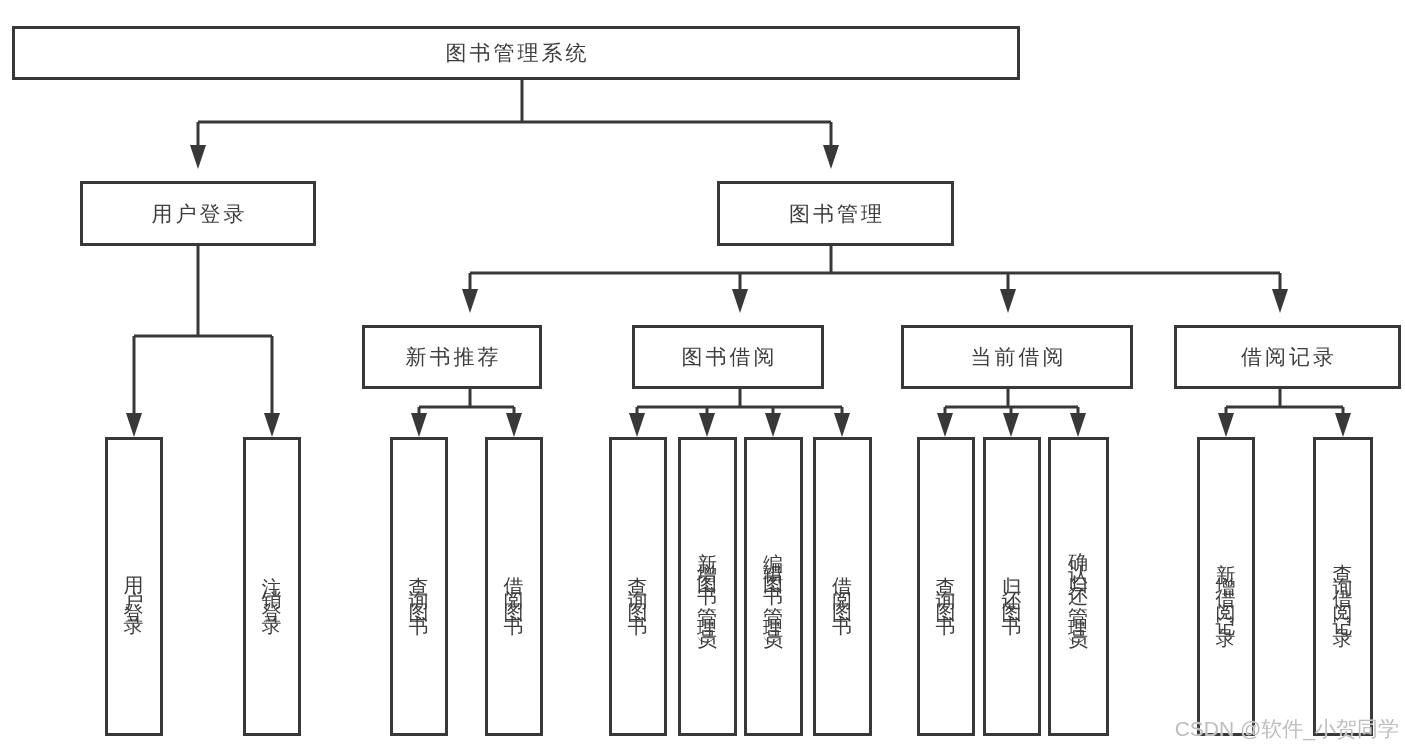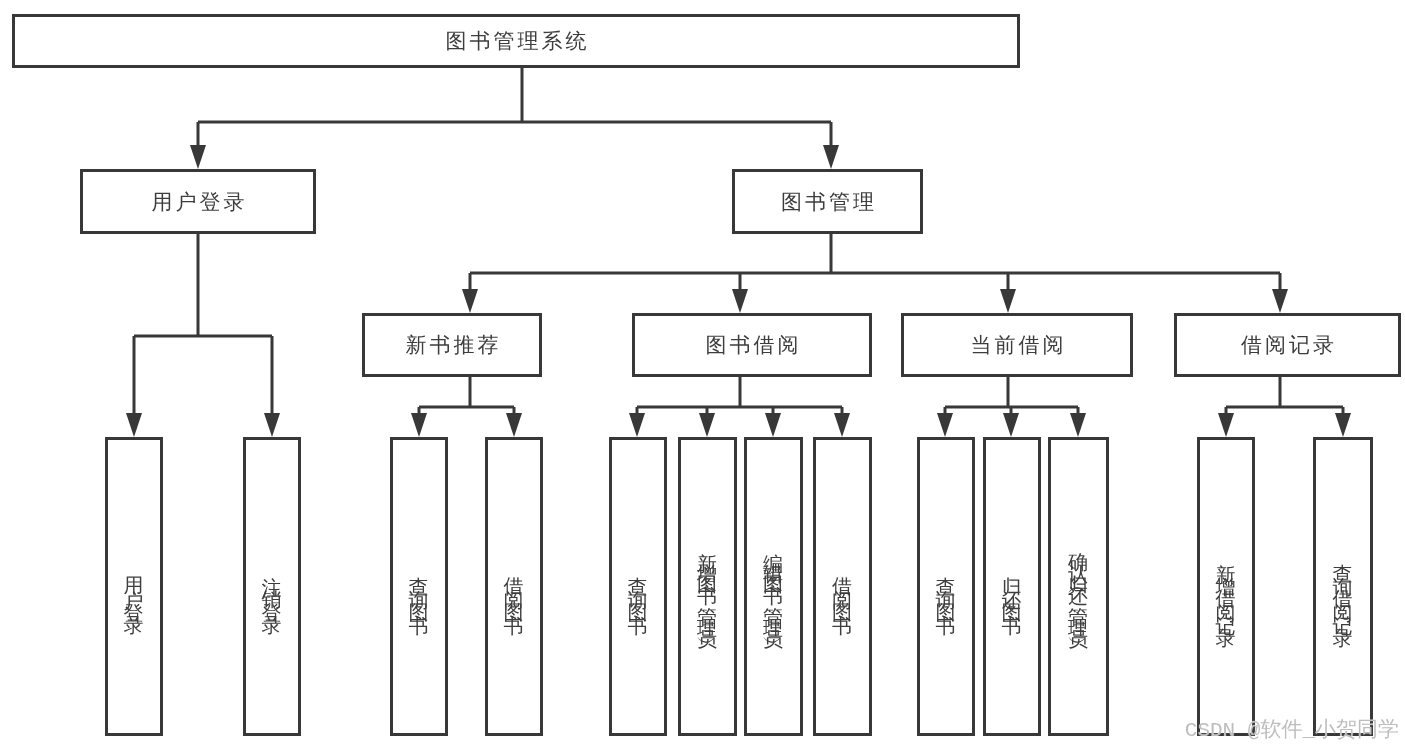--- a/index.html
+++ b/index.html
@@ -25,39 +25,38 @@
     position: absolute;
     box-sizing: border-box;
     background: var(--background);
     border: 3px solid var(--line);
     color: var(--text);
     display: flex;
     align-items: center;
     justify-content: center;
     z-index: 2;
   }
-  .h-box { font-size: 21px; letter-spacing: 3px; white-space: nowrap; }
+  .h-box { font-size: 21px; letter-spacing: 3px; white-space: nowrap; margin-top: 12px; }
   .h-box span { transform: translateX(1.5px); } 
   .v-box span {
     writing-mode: vertical-rl;
     line-height: 1;
     font-size: 20px;
     letter-spacing: 13px;
     white-space: nowrap;
   }
   .v-box span.long { letter-spacing: 11px; }
   .watermark {
     position: absolute;
     right: 6px; bottom: 4px;
     z-index: 3;
     font-size: 21px;
     color: var(--watermark);
     text-shadow: 0 0 1px #ffffff;
     white-space: nowrap;
-    font-family: Liberation Mono, monospace;
   }
 </style>
 </head>
 <body>
 
 <svg class="connector-layer" width="1405" height="747" viewBox="0 0 1405 747">
 
   <g>
     <path d="M522 68 V122 M198 122 H831 M198 122 V149 M831 122 V149"></path>
     <polygon points="190,145 206,145 198,169"></polygon>
@@ -106,28 +105,28 @@
   </g>
 </svg>
 
 <div class="box h-box" style="left:12px;top:14px;width:1008px;height:54px">
   <span>图书管理系统</span>
 </div>
 
 <div class="box h-box" style="left:80px;top:169px;width:236px;height:65px">
   <span>用户登录</span>
 </div>
-<div class="box h-box" style="left:732px;top:169px;width:191px;height:65px">
+<div class="box h-box" style="left:717px;top:169px;width:237px;height:65px">
   <span>图书管理</span>
 </div>
 
 <div class="box h-box" style="left:362px;top:313px;width:180px;height:64px">
   <span>新书推荐</span>
 </div>
-<div class="box h-box" style="left:632px;top:313px;width:240px;height:64px">
+<div class="box h-box" style="left:632px;top:313px;width:192px;height:64px">
   <span>图书借阅</span>
 </div>
 <div class="box h-box" style="left:901px;top:313px;width:232px;height:64px">
   <span>当前借阅</span>
 </div>
 <div class="box h-box" style="left:1174px;top:313px;width:227px;height:64px">
   <span>借阅记录</span>
 </div>
 
 <div class="box v-box" style="left:105px;top:437px;width:58px;height:299px">

